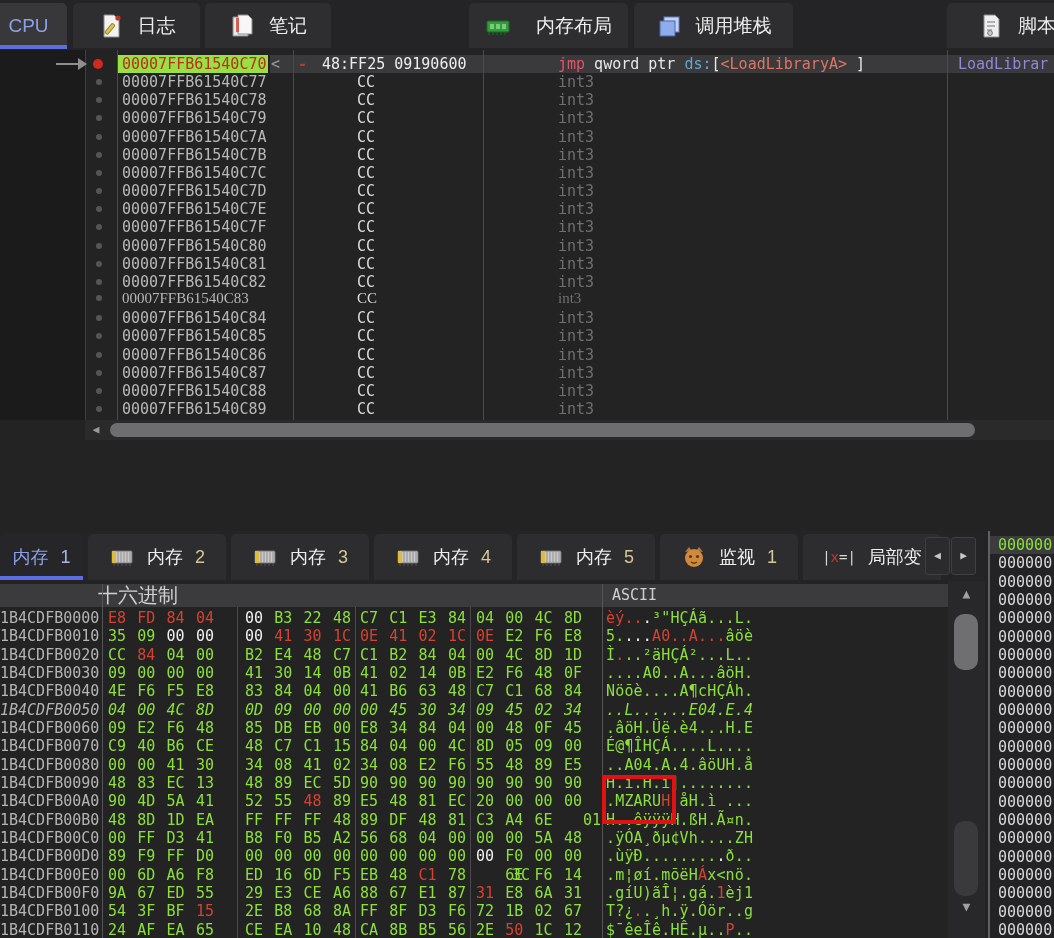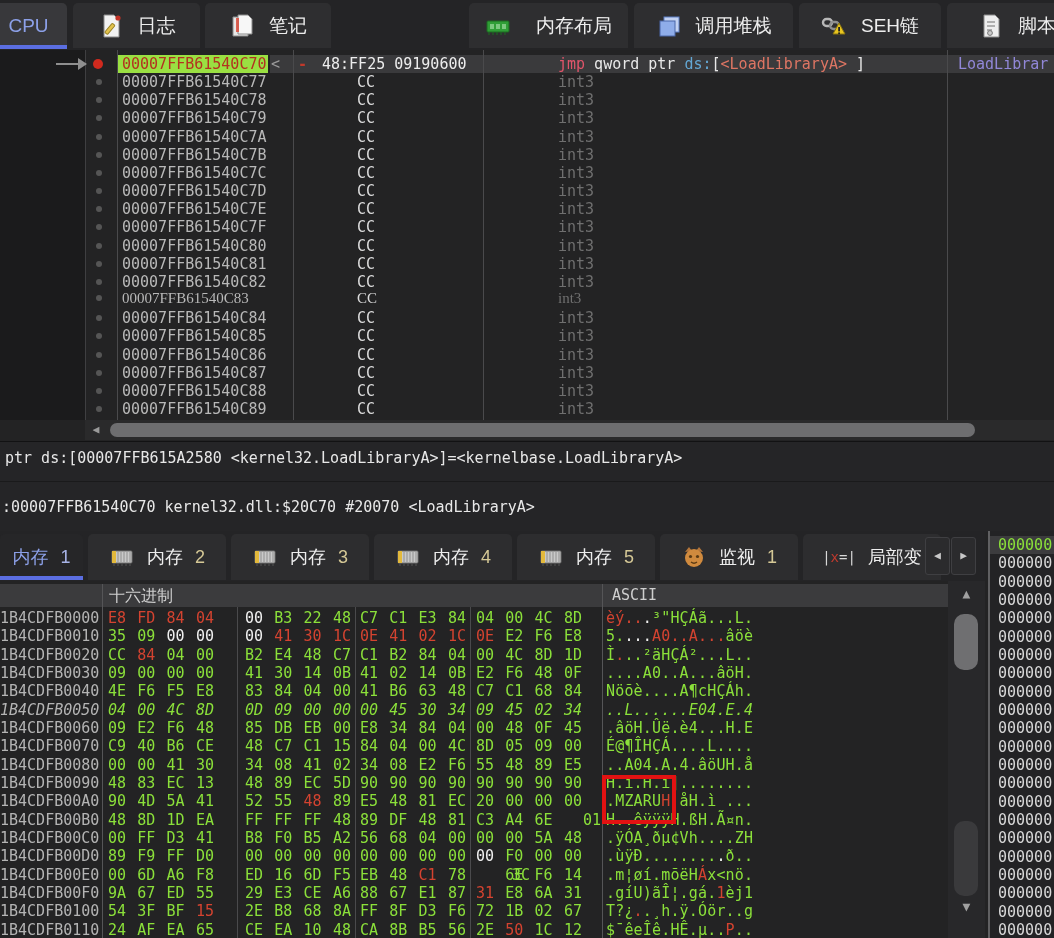--- a/index.html
+++ b/index.html
@@ -54,21 +54,21 @@
   .dtab .num{color:#d5c896;}
   .dtab.active .num{color:#a8b4e8;}
   .dtab-underline{position:absolute;left:0;bottom:0;width:100%;height:4px;background:#5b6ee1;}
   .navbtn{position:absolute;top:6px;width:23px;height:36px;background:#2b2b2d;border:1px solid #3f3f42;border-radius:3px;
           color:#c8c8c8;font-size:11px;line-height:36px;text-align:center;z-index:6;}
   .localsic{font-family:"DejaVu Sans Mono",monospace;font-size:14px;color:#d8d8d8;}
   .localsic b{color:#c03a2e;font-weight:normal;}
   
   .dump{position:absolute;left:0;top:581px;width:948px;height:357px;background:#232324;}
   .dumphdr{position:absolute;left:0;top:3px;width:948px;height:23px;background:#3b3b3d;color:#cfcfcf;line-height:23px;}
-  .hdr-hex{position:absolute;left:109px;font-family:"Liberation Sans",sans-serif;font-size:16px;}
+  .hdr-hex{position:absolute;left:98px;font-family:"Liberation Sans",sans-serif;font-size:20px;}
   .hdr-ascii{position:absolute;left:612px;}
   .dumprow{position:absolute;left:0;width:948px;height:18.33px;line-height:18.33px;}
   .dumprow .daddr{position:absolute;left:0;width:99px;text-align:right;color:#b4b4b4;}
   .byte{position:absolute;width:26px;}
   .achar{position:absolute;width:10px;}
   .g{color:#8be03a;}
   .r{color:#d44330;}
   .w{color:#f0f0f0;}
   .annot{position:absolute;left:602px;top:194px;width:66px;height:41px;border:4px solid #e21212;z-index:5;}
   
@@ -126,32 +126,20 @@
       </div>
       <div class="tab" style="left: 634px; width: 159px;">
         <span class="tabic">
           <svg viewBox="0 0 26 26">
             <rect x="8" y="4" width="15" height="15" fill="#c3d2f2" stroke="#5d7ec4"></rect>
             <rect x="4" y="8" width="15" height="15" fill="#8fadea" stroke="#4a66a8"></rect>
           </svg>
         </span>
         <span>调用堆栈</span>
       </div>
-      <div class="tab" style="left: 799px; width: 142px;">
-        <span class="tabic">
-          <svg viewBox="0 0 26 26">
-            <rect x="2" y="6" width="9" height="7" rx="3.5" fill="none" stroke="#b8b8b8" stroke-width="2.4"></rect>
-            <rect x="9" y="9" width="9" height="7" rx="3.5" fill="none" stroke="#8f8f8f" stroke-width="2.4"></rect>
-            <path d="M18 10l6 11H12z" fill="#e8c520" stroke="#8a7410"></path>
-            <rect x="17.2" y="14" width="1.8" height="4.4" fill="#222"></rect>
-            <rect x="17.2" y="19.4" width="1.8" height="1.8" fill="#222"></rect>
-          </svg>
-        </span>
-        <span>SEH链</span>
-      </div>
       <div class="tab" style="left: 947px; width: 140px;">
         <span class="tabic">
           <svg viewBox="0 0 26 26">
             <path d="M6 2h11l4 4v18H6z" fill="#eeeeee" stroke="#8a8a8a"></path>
             <path d="M9 9h8M9 13h8M9 17h5" stroke="#9a9a9a" stroke-width="1.6"></path>
             <circle cx="12" cy="20" r="2.4" fill="#cccccc" stroke="#777"></circle>
           </svg>
         </span>
         <span>脚本</span>
       </div>
@@ -290,25 +278,20 @@
     <div class="vline" style="left:117px;top:0;height:370px;"></div>
     <div class="vline" style="left:293px;top:0;height:370px;"></div>
     <div class="vline" style="left:483px;top:0;height:370px;"></div>
     <div class="vline" style="left:947px;top:0;height:370px;"></div>
     <div class="hscroll">
       <div class="larr">◀</div>
       <div class="thumb"></div>
     </div>
   </div>
 
-  <div class="infopane">
-    <div class="infoline1">ptr ds:[00007FFB615A2580 &lt;kernel32.LoadLibraryA&gt;]=&lt;kernelbase.LoadLibraryA&gt;</div>
-    <div class="infodiv"></div>
-    <div class="statusline">:00007FFB61540C70 kernel32.dll:$20C70 #20070 &lt;LoadLibraryA&gt;</div>
-  </div>
 
   <div class="dumptabbar" id="dumpTabbar">
       <div class="dtab active" style="left: 0px; width: 83px;">
         <span>内存</span>
         <span class="num">1</span>
         <div class="dtab-underline"></div>
       </div>
       <div class="dtab" style="left: 88px; width: 138px;">
         <span class="tabic">
           <svg viewBox="0 0 26 26">

